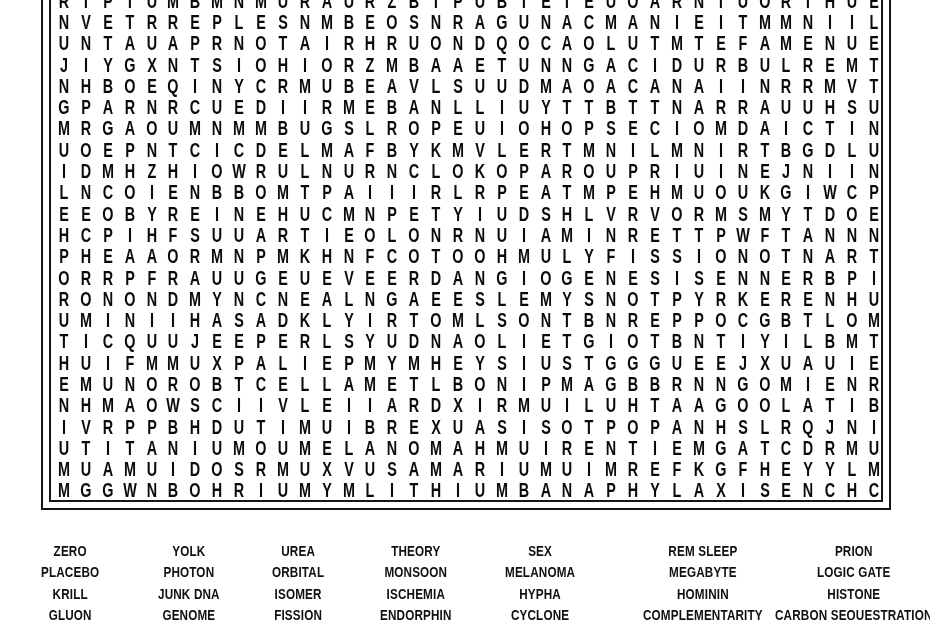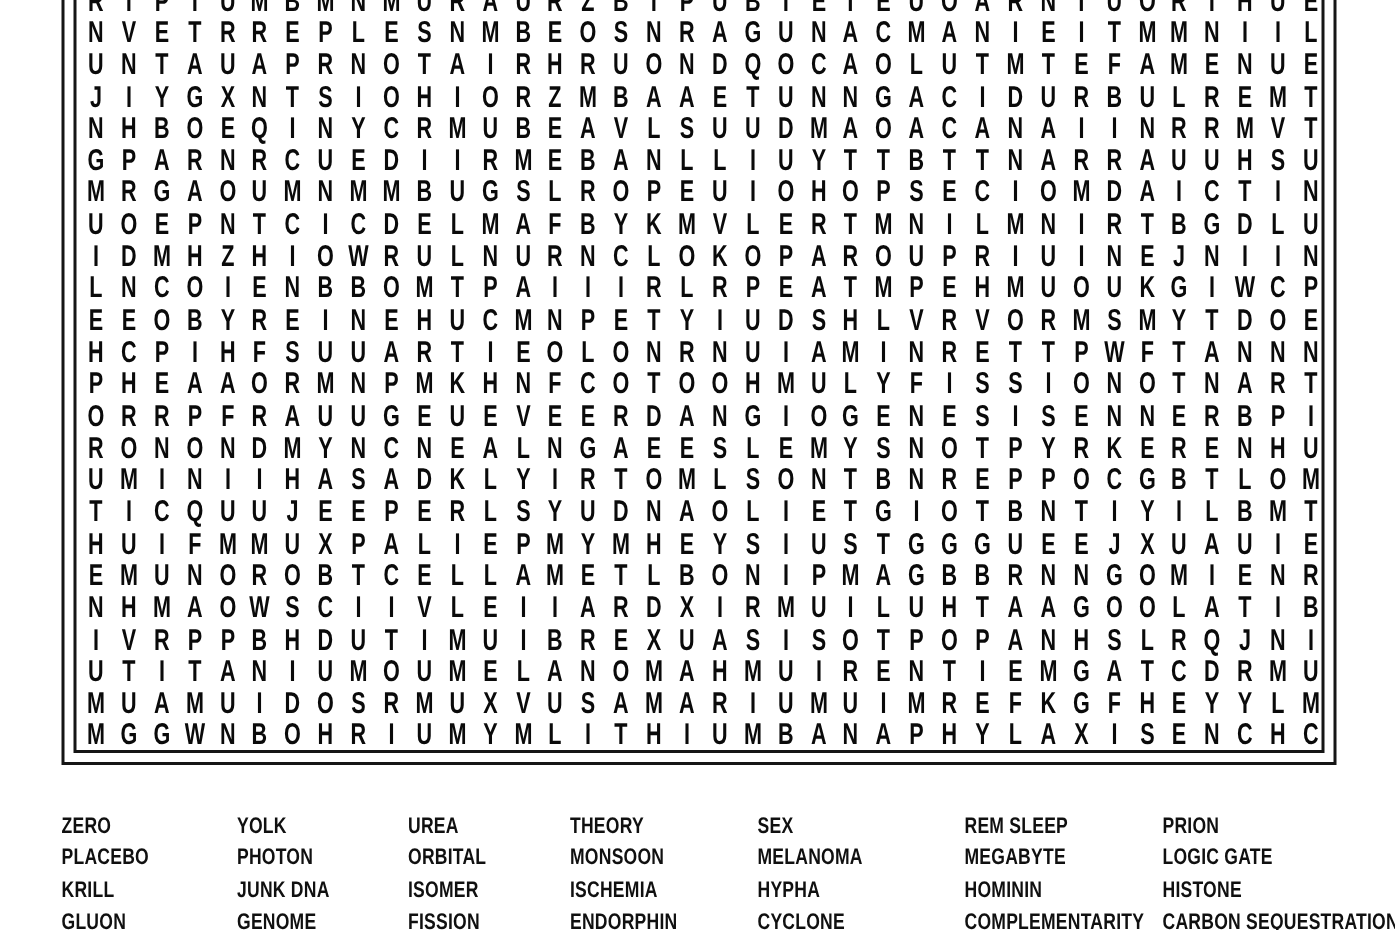--- a/index.html
+++ b/index.html
@@ -22,21 +22,21 @@
     display:flex;height:21.3px;align-items:center;
   }
   .grid-cell{
     width:21.9px;height:21.3px;flex:0 0 21.9px;
     display:flex;align-items:center;justify-content:center;
     font-weight:700;font-size:20px;color:#0a0a0a;
     transform:scaleX(0.72);
     line-height:1;
   }
   .words{
-    position:absolute;left:0;top:540px;width:930px;height:80px;
+    position:absolute;left:0;top:540px;width:930px;height:80px;text-align:center;
   }
   .wcol{
     position:absolute;top:0;
   }
   .wcol:nth-child(1){left:41px;}
   .wcol:nth-child(2){left:158px;}
   .wcol:nth-child(3){left:272px;}
   .wcol:nth-child(4){left:380px;}
   .wcol:nth-child(5){left:505px;}
   .wcol:nth-child(6){left:643px;}

